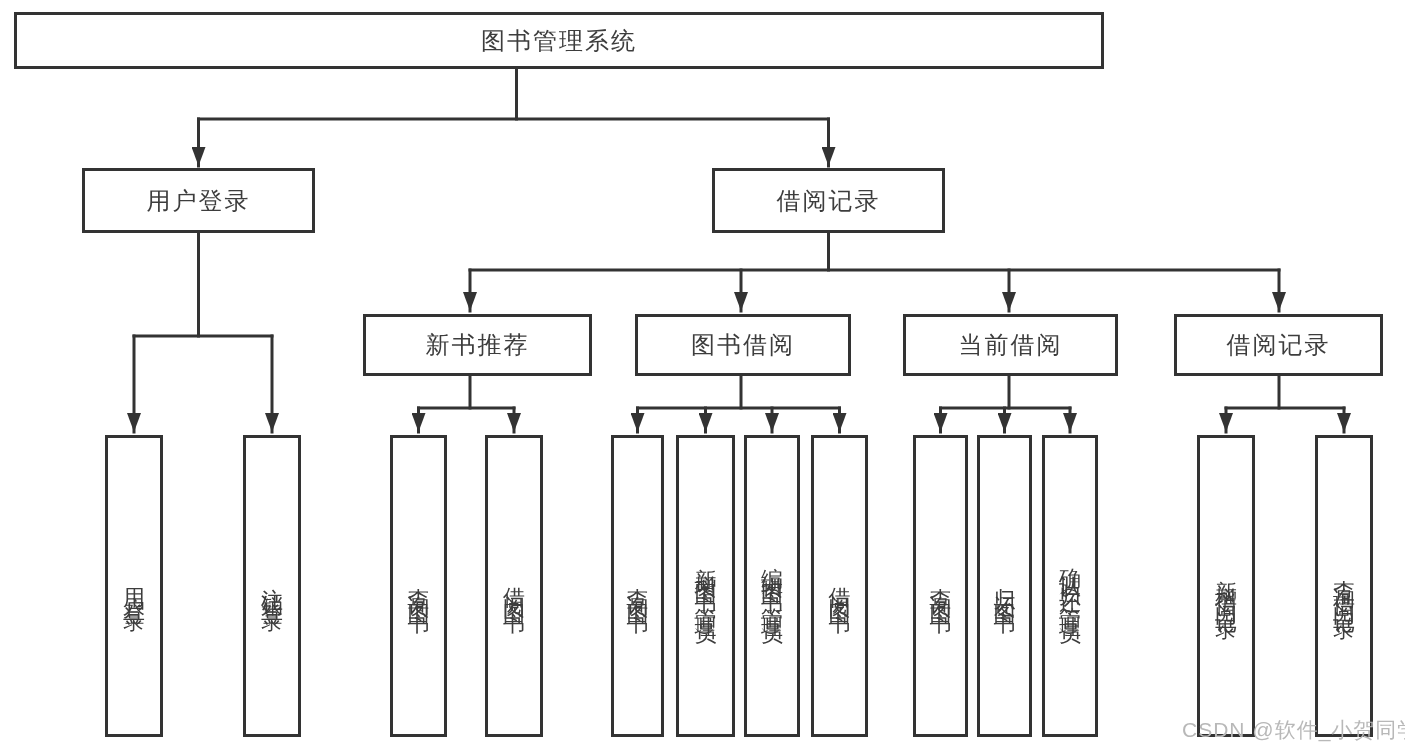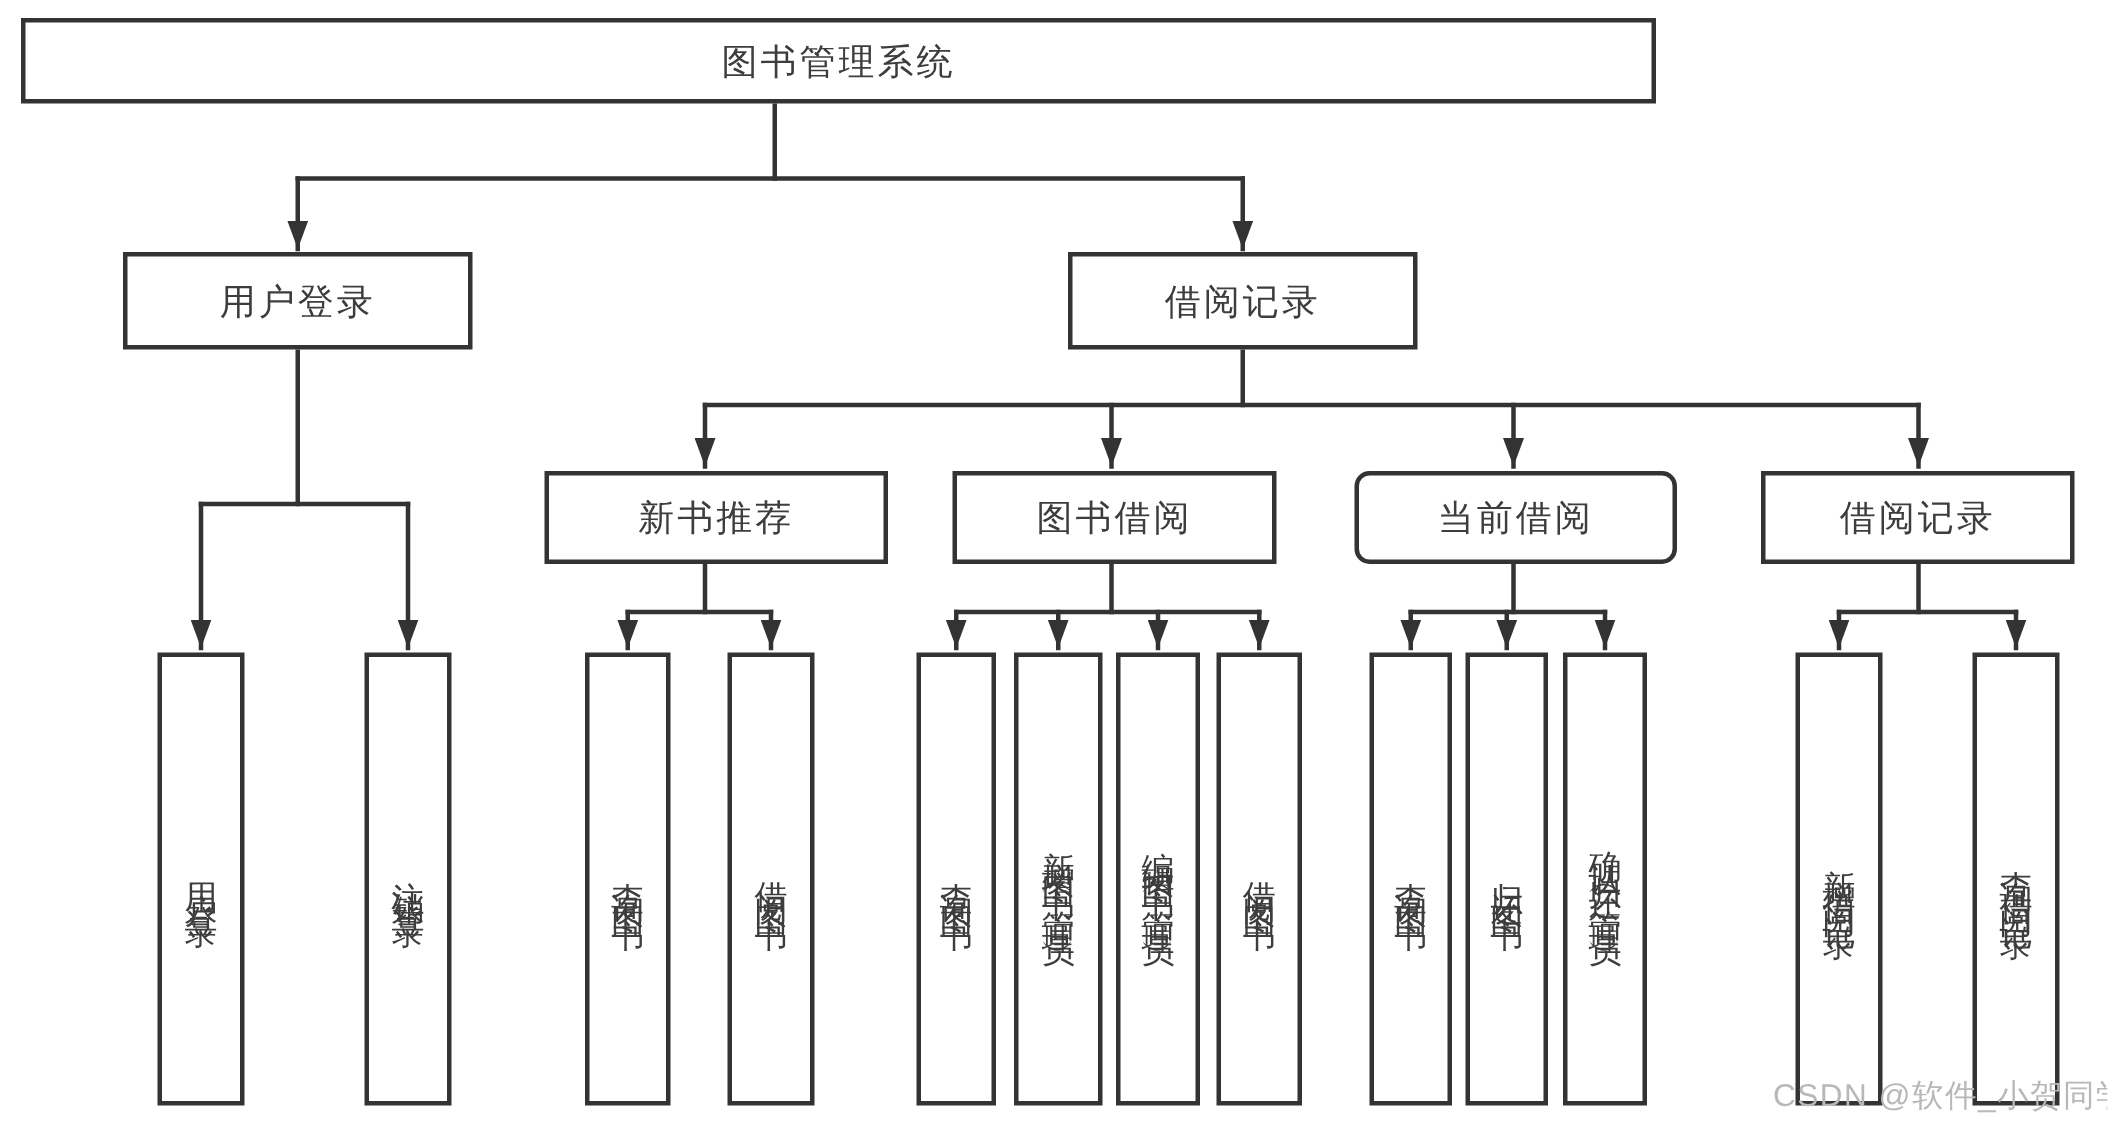--- a/index.html
+++ b/index.html
@@ -99,21 +99,21 @@
     <path class="c" d="M1344,408 V432" marker-end="url(#arw)"></path>
   </svg>
 
   <div class="box h" style="left:14px;top:12px;width:1090px;height:57px;">图书管理系统</div>
 
   <div class="box h" style="left:82px;top:168px;width:233px;height:65px;">用户登录</div>
   <div class="box h" style="left:712px;top:168px;width:233px;height:65px;">借阅记录</div>
 
   <div class="box h" style="left:363px;top:314px;width:229px;height:62px;">新书推荐</div>
   <div class="box h" style="left:635px;top:314px;width:216px;height:62px;">图书借阅</div>
-  <div class="box h" style="left:903px;top:314px;width:215px;height:62px;border-radius:10px;">当前借阅</div>
+  <div class="box h" style="left:903px;top:314px;width:215px;height:62px;">当前借阅</div>
   <div class="box h" style="left:1174px;top:314px;width:209px;height:62px;">借阅记录</div>
 
   <div class="box v" style="left:105px;top:435px;width:58px;height:302px;">用户登录</div>
   <div class="box v" style="left:243px;top:435px;width:58px;height:302px;">注销登录</div>
 
   <div class="box v" style="left:390px;top:435px;width:57px;height:302px;">查询图书</div>
   <div class="box v" style="left:485px;top:435px;width:58px;height:302px;">借阅图书</div>
 
   <div class="box v" style="left:611px;top:435px;width:53px;height:302px;">查询图书</div>
   <div class="box v" style="left:676px;top:435px;width:59px;height:302px;">新增图书（管理员）</div>

